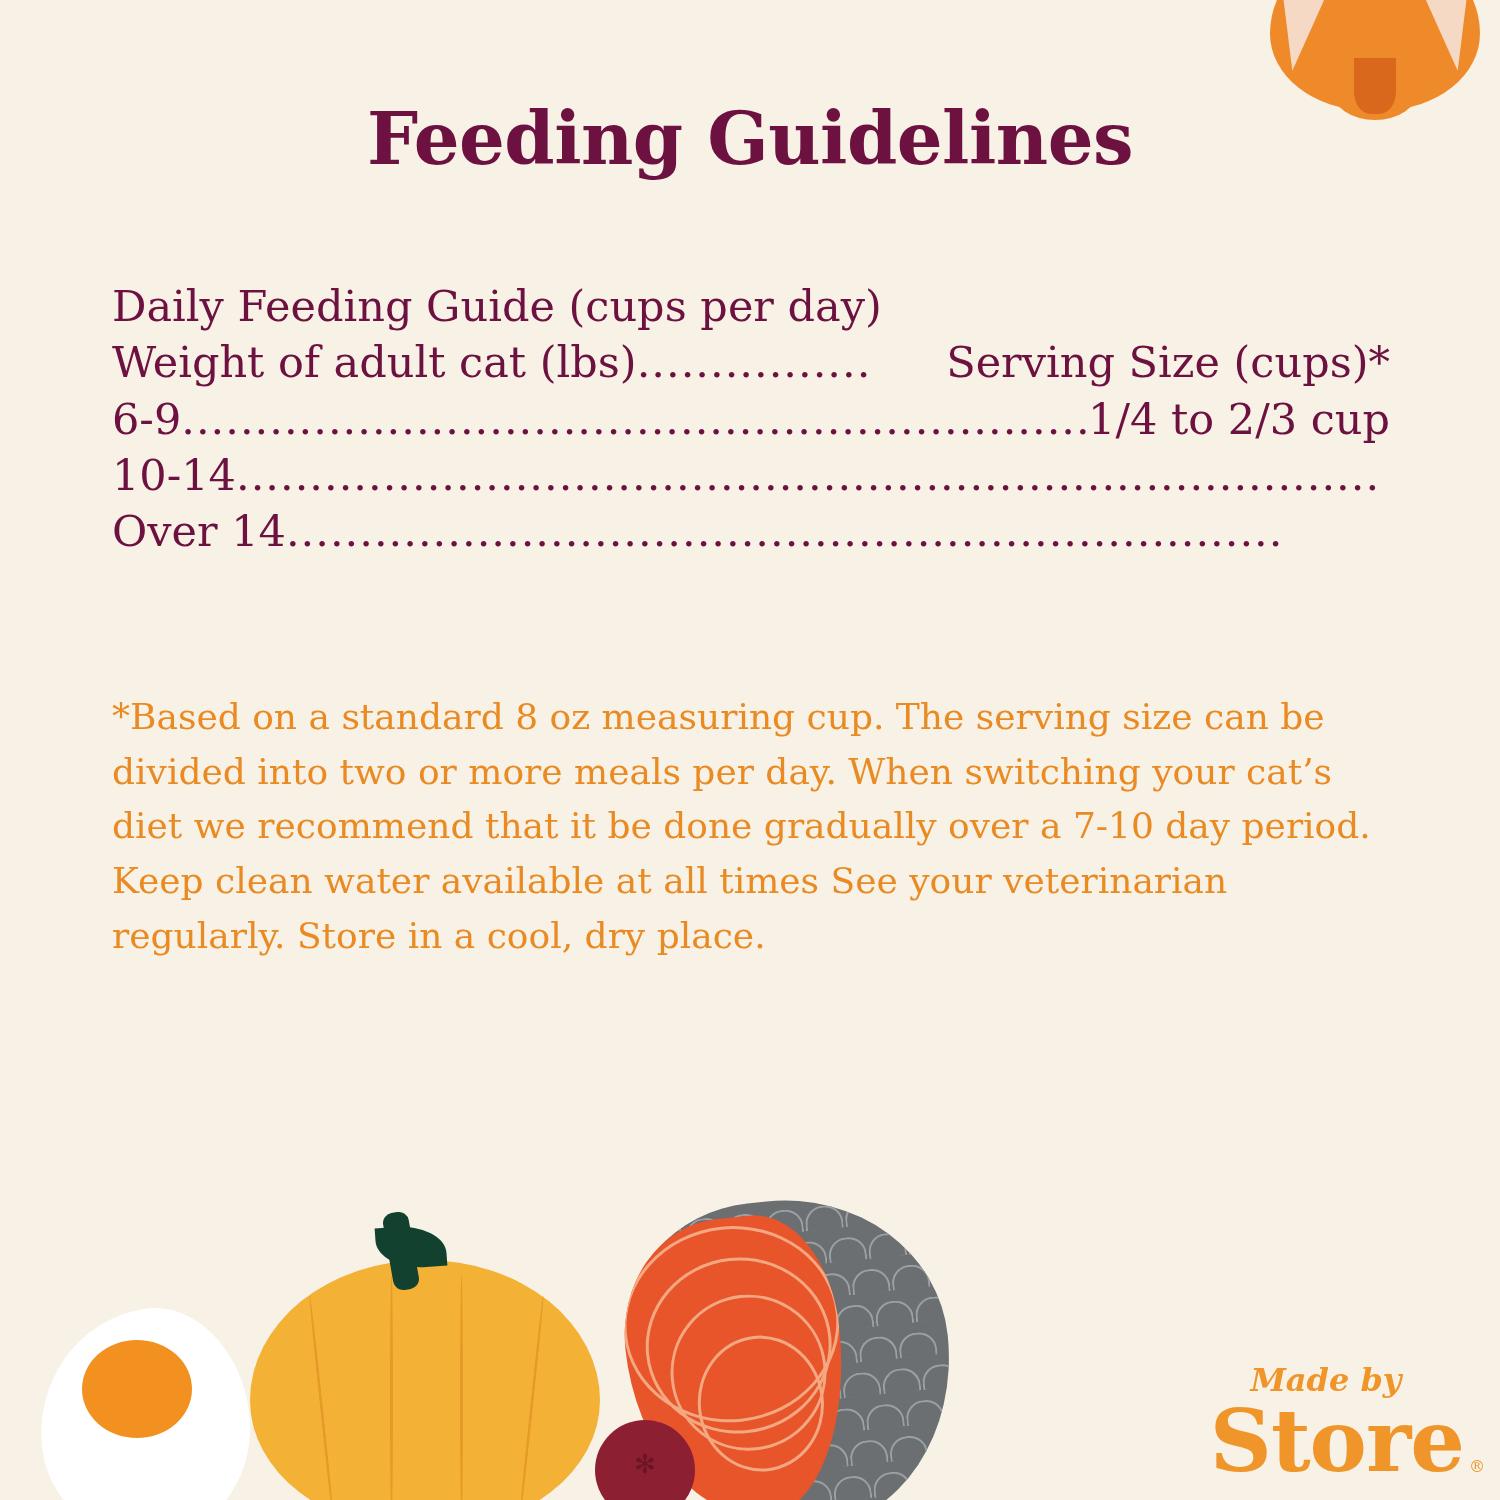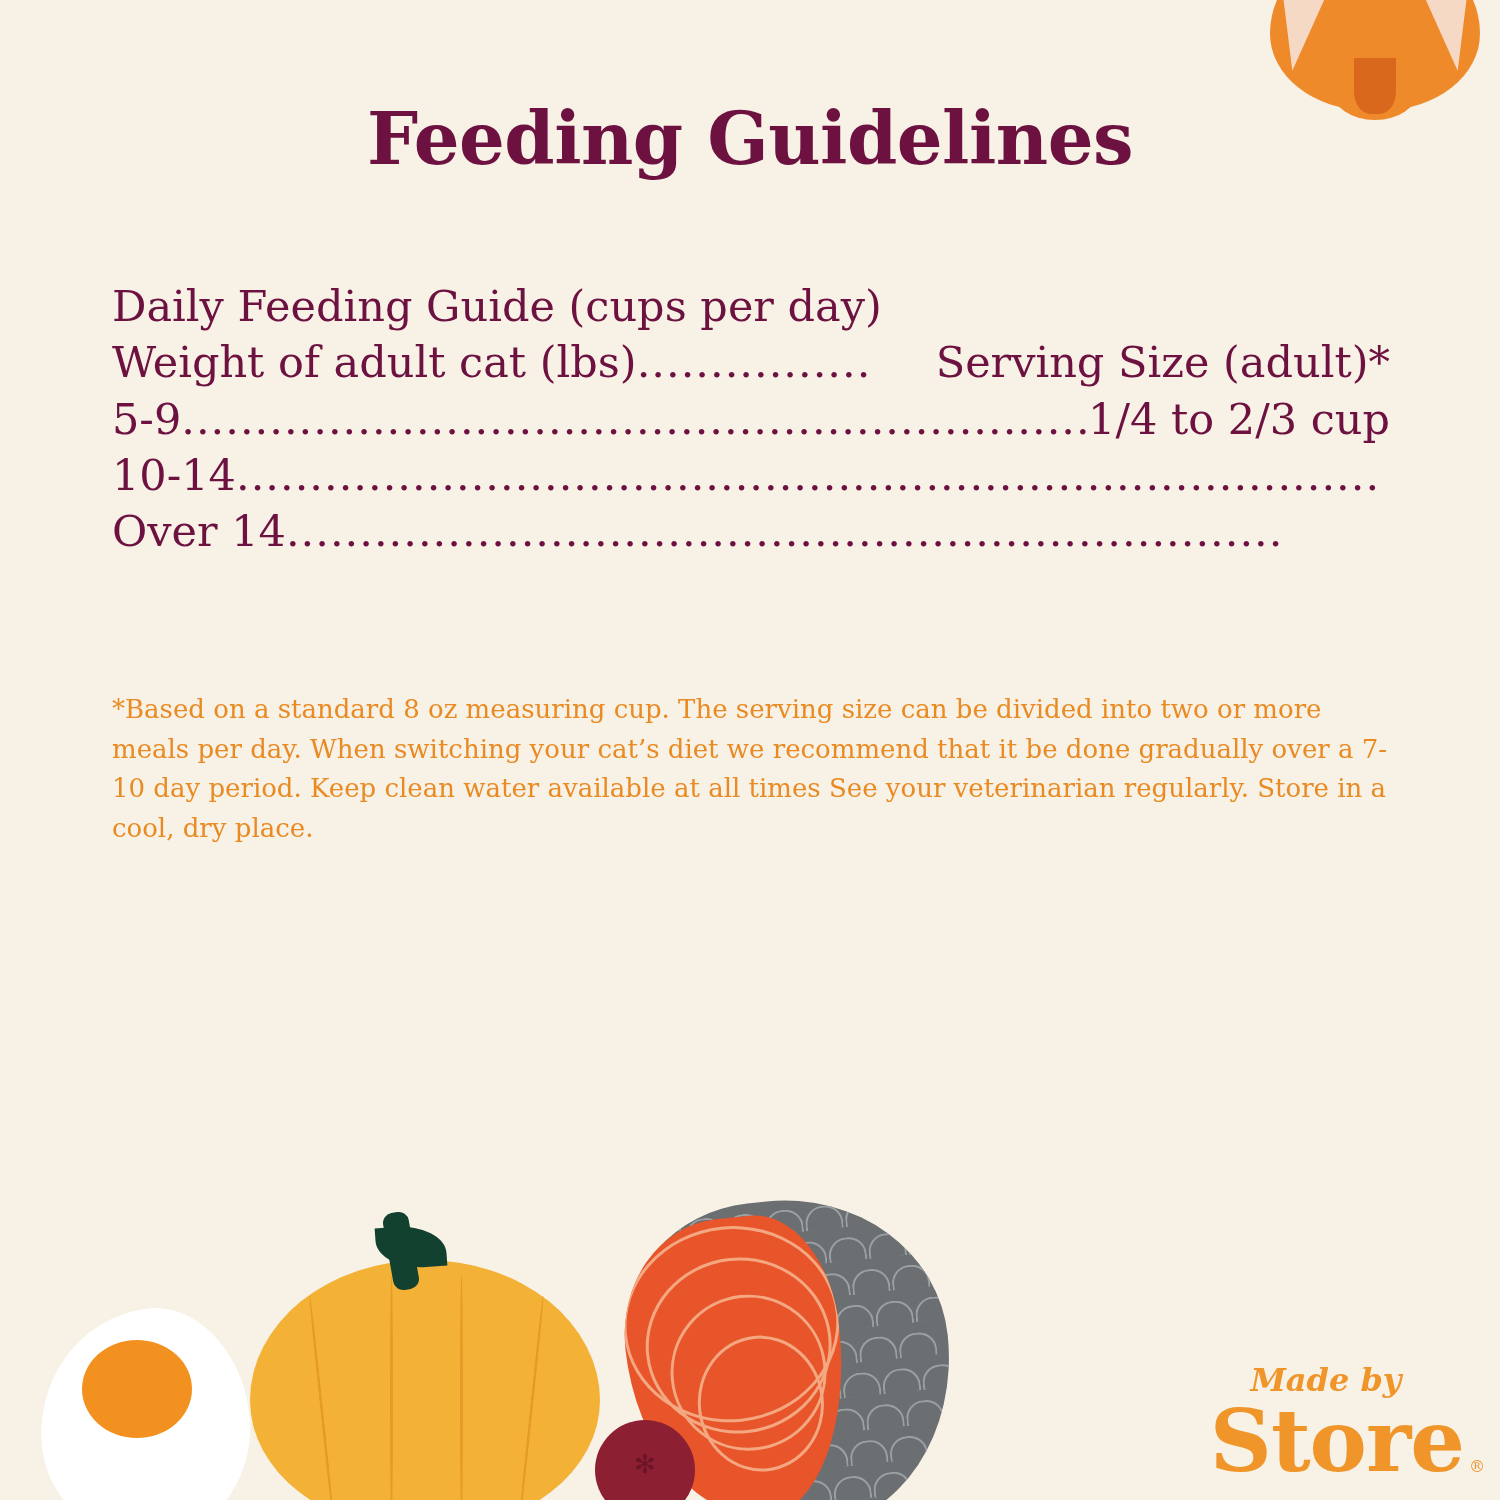--- a/index.html
+++ b/index.html
@@ -119,21 +119,21 @@
   .guide-head { white-space: pre; }
 
   
   .footnote {
     position: absolute;
     top: 690px;
     left: 112px;
     width: 1285px;
     color: #e98a22;
     font-family: "DejaVu Serif", serif;
-    font-size: 26px;
+    font-size: 36px;
     line-height: 1.52;
   }
 
   
   .food {
     position: absolute;
     left: 20px;
     bottom: 0;
     width: 960px;
     height: 380px;
@@ -317,25 +317,25 @@
   </div>
 
   <div class="title">Feeding Guidelines</div>
 
   <div class="guide">
     <div class="guide-head">Daily Feeding Guide (cups per day)</div>
 
     <div class="guide-line">
       <span class="lead">Weight of adult cat (lbs)</span>
       <span class="dots">................</span>
-      <span class="tail">Serving Size (adult)*</span>
+      <span class="tail">Serving Size (cups)*</span>
     </div>
 
     <div class="guide-line">
-      <span class="lead">5-9</span>
+      <span class="lead">6-9</span>
       <span class="dots">....................................................................................</span>
       <span class="tail">1/4 to 2/3 cup</span>
     </div>
 
     <div class="guide-line">
       <span class="lead">10-14</span>
       <span class="dots">..............................................................................</span>
     </div>
 
     <div class="guide-line">

